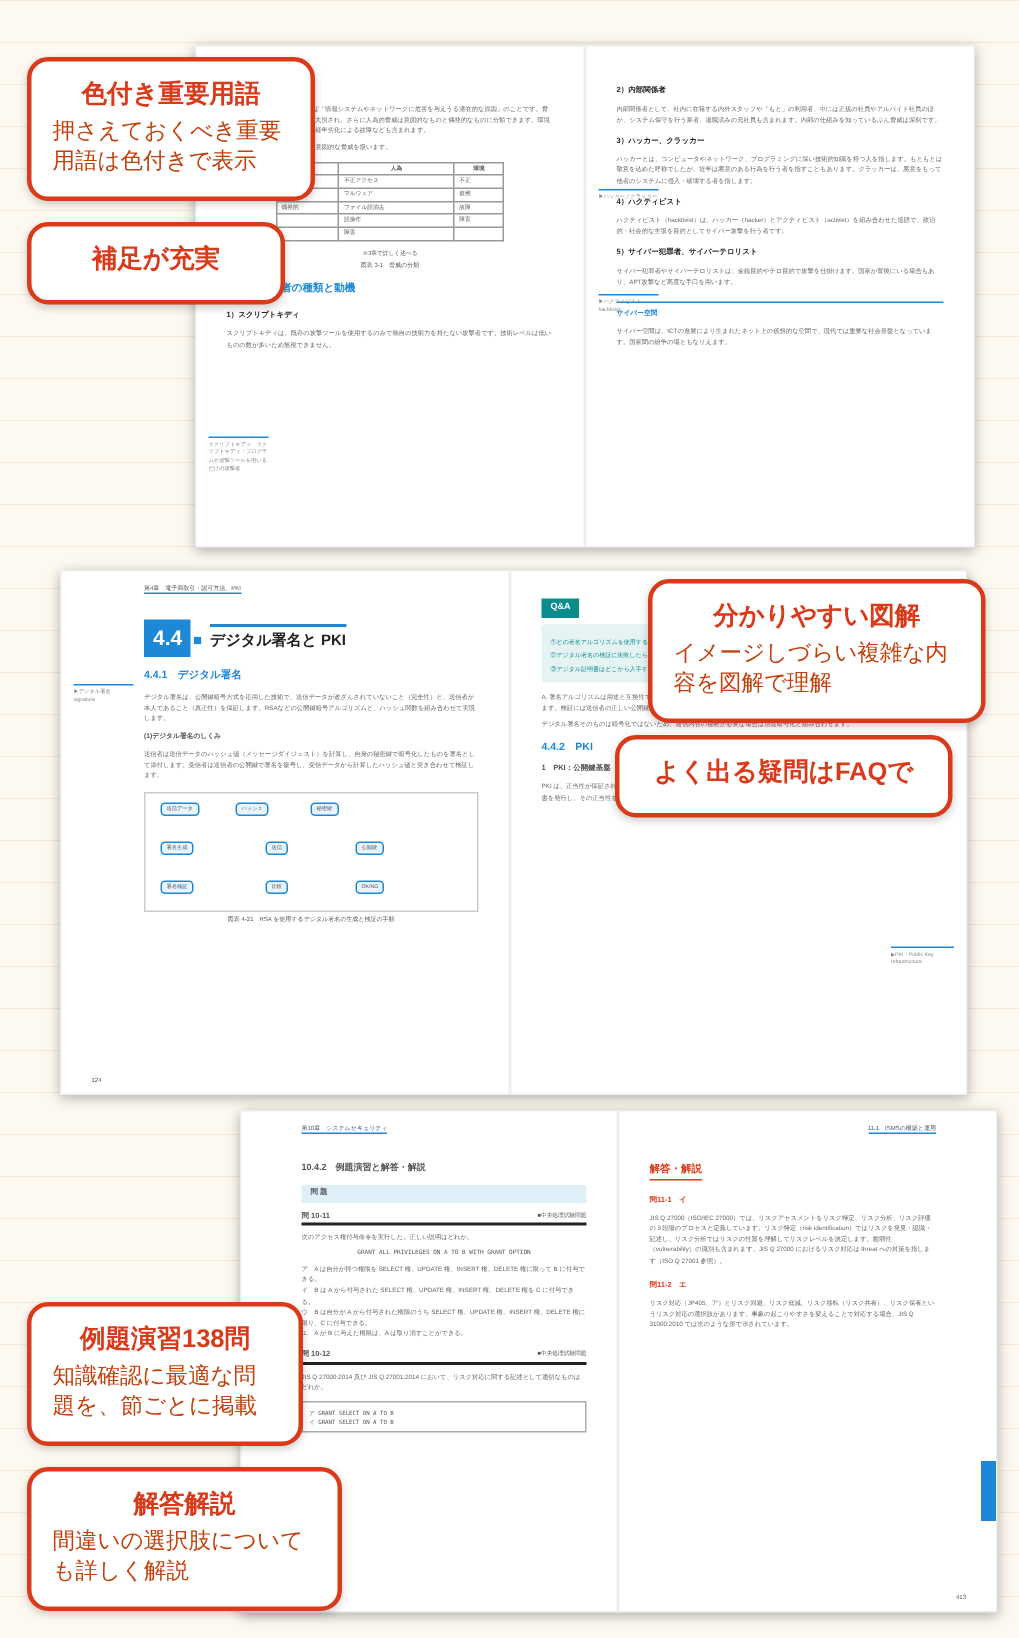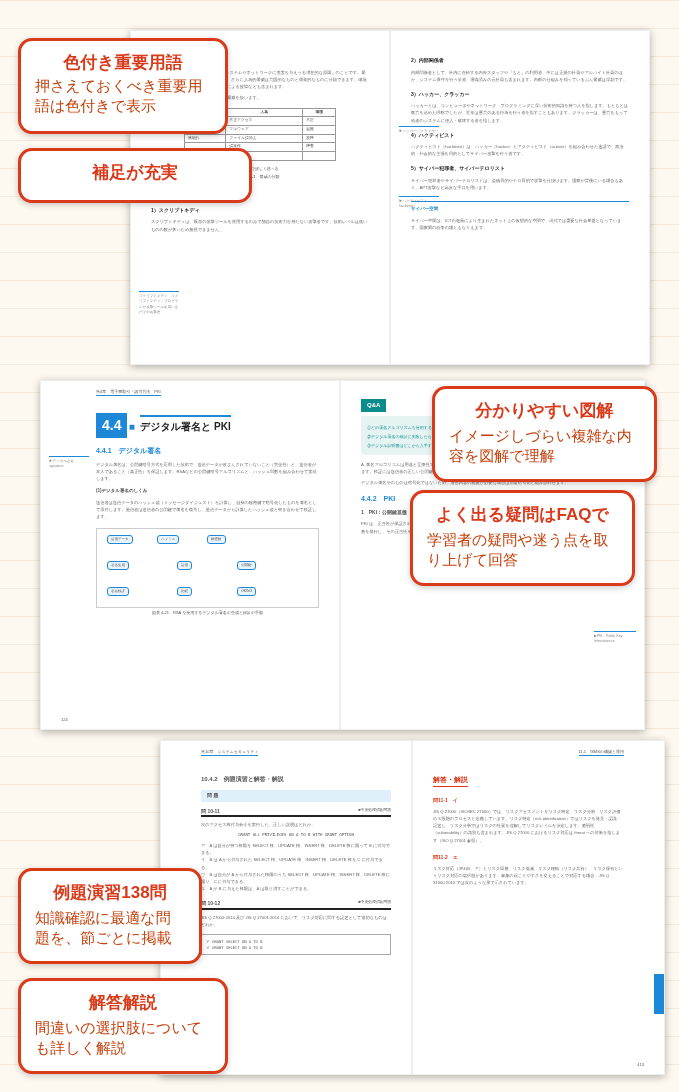--- a/index.html
+++ b/index.html
@@ -246,34 +246,33 @@
     <div style="margin-top:16px;"><span class="ans-title">解答・解説</span></div>
     <div style="color:#d93a1a;font-size:5px;font-weight:bold;margin-top:6px;">問11-1　イ</div>
     <div class="body-text">JIS Q 27000（ISO/IEC 27000）では、リスクアセスメントをリスク特定、リスク分析、リスク評価の３段階のプロセスと定義しています。リスク特定（risk identification）ではリスクを発見・認識・記述し、リスク分析ではリスクの性質を理解してリスクレベルを決定します。脆弱性（vulnerability）の識別も含まれます。JIS Q 27000 におけるリスク対応は threat への対策を指します（ISO Q 27001 参照）。</div>
     <div style="color:#d93a1a;font-size:5px;font-weight:bold;margin-top:10px;">問11-2　エ</div>
     <div class="body-text">リスク対応（JP405、ア）とリスク回避、リスク低減、リスク移転（リスク共有）、リスク保有というリスク対応の選択肢があります。事象の起こりやすさを変えることで対応する場合、JIS Q 31000:2010 では次のような形で示されています。</div>
     <div class="tab-side"></div>
     <div style="position:absolute;bottom:6px;right:20px;font-size:4px;">413</div>
   </div>
 </div>
 
-<div class="callout" style="left:18px; top:38px; width:210px;font-family:Liberation Mono, monospace;">
+<div class="callout" style="left:18px; top:38px; width:192px;">
   <div class="title">色付き重要用語</div>
   <div class="desc">押さえておくべき重要用語は色付きで表示</div>
 </div>
-<div class="callout" style="left:18px; top:148px; width:234px;">
+<div class="callout" style="left:18px; top:148px; width:172px;">
   <div class="title">補足が充実</div>
 </div>
 <div class="callout" style="left:432px; top:386px; width:225px;">
   <div class="title">分かりやすい図解</div>
   <div class="desc">イメージしづらい複雑な内容を図解で理解</div>
 </div>
 <div class="callout" style="left:410px; top:490px; width:225px;">
   <div class="title">よく出る疑問はFAQで</div>
-  <div class="desc">学習者の疑問や迷う点を取り上げて回答</div>
 </div>
 <div class="callout" style="left:18px; top:868px; width:184px;">
   <div class="title">例題演習138問</div>
   <div class="desc">知識確認に最適な問題を、節ごとに掲載</div>
 </div>
 <div class="callout" style="left:18px; top:978px; width:210px;">
   <div class="title">解答解説</div>
   <div class="desc">間違いの選択肢についても詳しく解説</div>
 </div>
 

